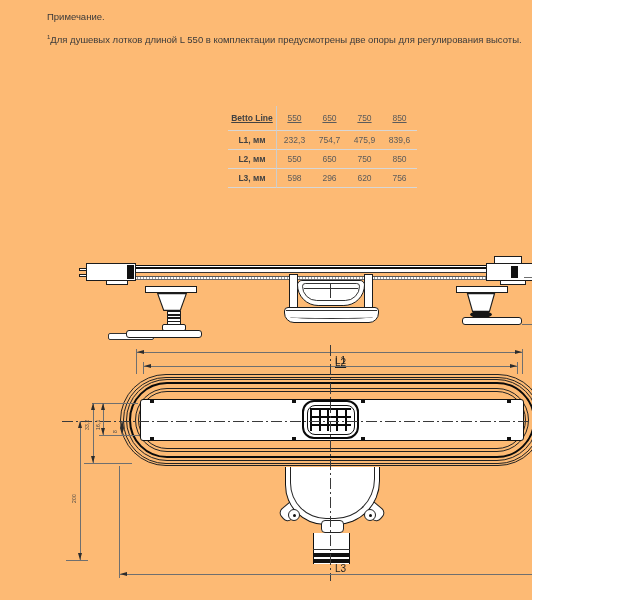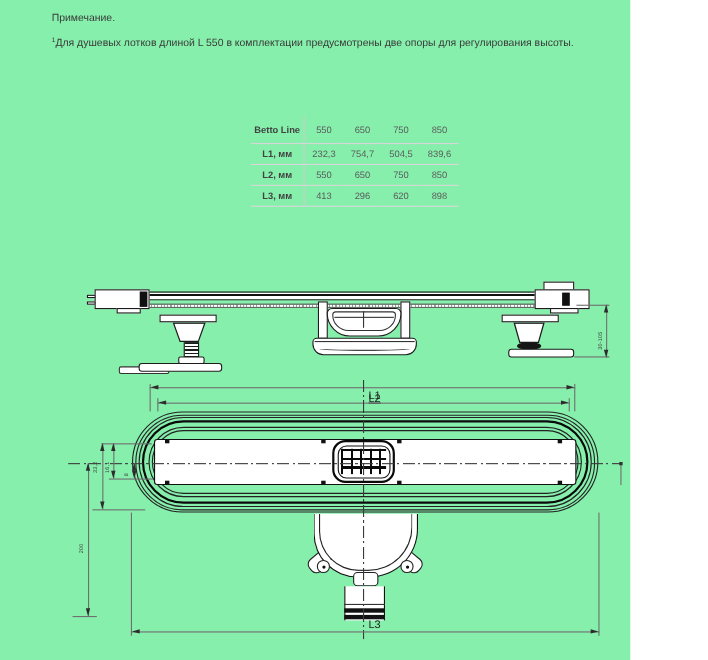--- a/index.html
+++ b/index.html
@@ -1,31 +1,31 @@
 <!DOCTYPE html>
 <html><head>
 <meta charset="utf-8">
 <style>
   html,body{margin:0;padding:0;background:#fff;}
-  .page{position:relative;width:573px;height:600px;background:#86efac;overflow:hidden;
+  .page{position:relative;width:532px;height:600px;background:#fdba74;overflow:hidden;
         font-family:"Liberation Sans",sans-serif;}
   .abs{position:absolute;box-sizing:border-box;}
 
   
   .note{position:absolute;left:47px;top:11px;color:#3a3a3a;}
   .note-title{font-size:9.5px;margin-bottom:8px;}
   .note-line{font-size:9.5px;line-height:14px;}
   .note sup{font-size:6px;}
 
   
   .spec-table{position:absolute;left:228px;top:106px;display:grid;
               grid-template-columns:49px 35px 35px 35px 35px;}
   .cell{display:flex;align-items:center;justify-content:center;height:19px;
         font-size:8.5px;color:#5b5b5b;border-bottom:1px solid #d7d7d7;box-sizing:border-box;}
-  .cell.h{height:25px;}
+  .cell.h{height:25px;text-decoration:underline;}
   .cell.lbl{font-weight:700;color:#424242;border-right:1px solid #cdcdcd;}
 
   
   .ln{background:#6f6f6f;}
   .dk{border:1px solid #1c1c1c;background:#fff;}
   .dlab{position:absolute;font-size:10px;color:#1f1f1f;}
   .vlab{position:absolute;writing-mode:vertical-rl;transform:rotate(180deg);
         font-size:5px;color:#444;letter-spacing:.2px;line-height:6px;}
   .ar{position:absolute;width:0;height:0;}
   .ar-l{border-top:2.5px solid transparent;border-bottom:2.5px solid transparent;border-right:7px solid #2c2c2c;}
@@ -48,34 +48,34 @@
   <div class="spec-table">
     <div class="cell h lbl">Betto Line</div>
     <div class="cell h">550</div>
     <div class="cell h">650</div>
     <div class="cell h">750</div>
     <div class="cell h">850</div>
 
     <div class="cell lbl">L1, мм</div>
     <div class="cell">232,3</div>
     <div class="cell">754,7</div>
-    <div class="cell">504,5</div>
+    <div class="cell">475,9</div>
     <div class="cell">839,6</div>
 
     <div class="cell lbl">L2, мм</div>
     <div class="cell">550</div>
     <div class="cell">650</div>
     <div class="cell">750</div>
     <div class="cell">850</div>
 
     <div class="cell lbl">L3, мм</div>
-    <div class="cell">413</div>
+    <div class="cell">598</div>
     <div class="cell">296</div>
     <div class="cell">620</div>
-    <div class="cell">898</div>
+    <div class="cell">756</div>
   </div>
 
   <div>
 
     <div class="abs" style="left:88px;top:265px;width:432px;height:8px;border-top:1.2px solid #111;border-bottom:1px solid #333;background:linear-gradient(to bottom,#fff 0 1px,#111 1px 3.5px,#fff 3.5px);"></div>
     <div class="abs" style="left:104px;top:276px;width:418px;height:4px;border-top:1px solid #555;border-bottom:1px solid #666;background:repeating-linear-gradient(to right,#9a9a9a 0 1px,#fff 1px 3px);"></div>
 
     <div class="abs dk" style="left:86px;top:263px;width:50px;height:18px;border-width:1.2px;"></div>
     <div class="abs" style="left:127px;top:265px;width:7px;height:14px;background:#111;"></div>
     <div class="abs dk" style="left:79px;top:268px;width:8px;height:3px;"></div>

